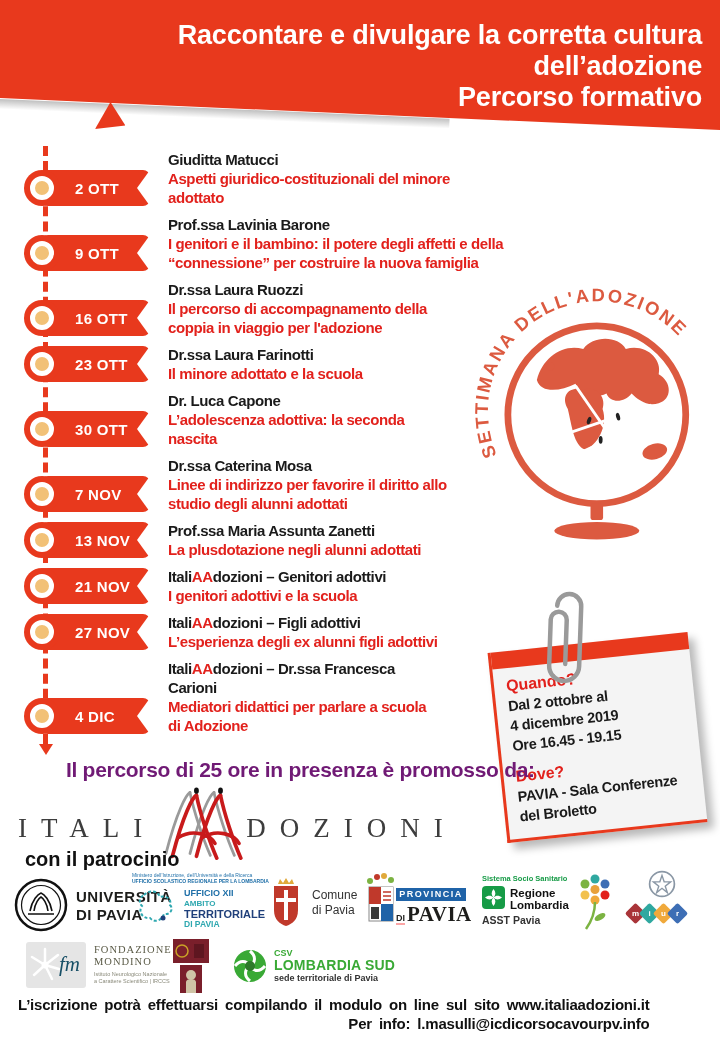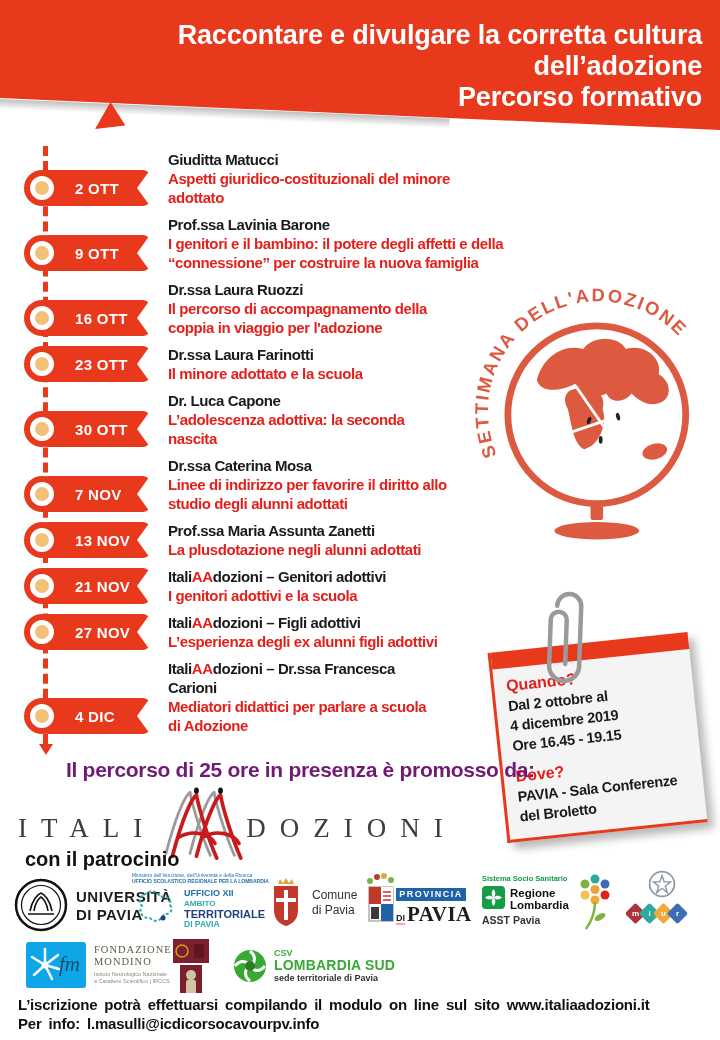--- a/index.html
+++ b/index.html
@@ -80,33 +80,33 @@
   .prov-big{font-size:21px;font-weight:700;color:#1d1d1b;letter-spacing:.5px;font-family:"Liberation Serif",serif;}
   
   .reg-h{font-size:7.5px;font-weight:700;color:#169B46;line-height:9px;}
   .reg-n{font-size:11.5px;font-weight:700;color:#111;line-height:12px;}
   .reg-a{font-size:10.5px;font-weight:600;color:#333;line-height:12px;margin-top:4px;}
   
   .miur-d{position:absolute;width:15px;height:15px;transform:rotate(45deg);border-radius:2px;}
   .miur-d span{position:absolute;left:0;top:0;width:15px;height:15px;transform:rotate(-45deg);
     color:#fff;font-size:8px;font-weight:700;text-align:center;line-height:15px;}
   
-  .fm-box{position:absolute;left:0;top:0;width:60px;height:46px;background:#0ea5e9;border-radius:3px;}
+  .fm-box{position:absolute;left:0;top:0;width:60px;height:46px;background:#e5e5e5;border-radius:3px;}
   .fm-fm{position:absolute;right:6px;top:10px;font-family:"Liberation Serif",serif;font-style:italic;
     font-size:21px;color:#174F66;}
   .fmd-l{font-family:"Liberation Serif",serif;font-size:10.5px;letter-spacing:1px;color:#5a5a46;line-height:12px;}
   .fmd-t{font-size:5.5px;color:#8a8a7a;line-height:7px;}
   
   .csv-1{font-size:9px;font-weight:700;color:#39A935;line-height:10px;}
   .csv-2{font-size:14px;font-weight:700;color:#39A935;line-height:15px;letter-spacing:.2px;}
   .csv-3{font-size:9px;font-weight:700;color:#333;line-height:11px;}
 
   
   .footer{position:absolute;left:18px;top:996px;font-weight:700;font-size:15px;color:#111;
-    line-height:18.5px;letter-spacing:-0.2px;word-spacing:3px;white-space:nowrap;}
+    line-height:18.5px;letter-spacing:-0.2px;word-spacing:3px;white-space:nowrap;text-align:right;}
 </style>
 </head>
 <body>
 
 <div class="page">
 
   <div class="banner-shadow"></div>
   <div class="banner"></div>
   <div class="banner-fold"></div>
   <div class="title">

